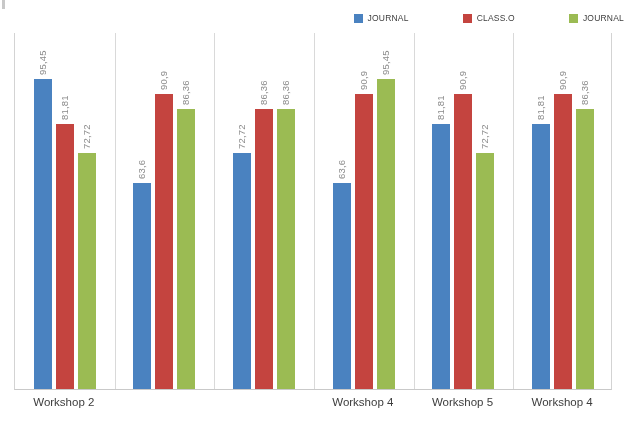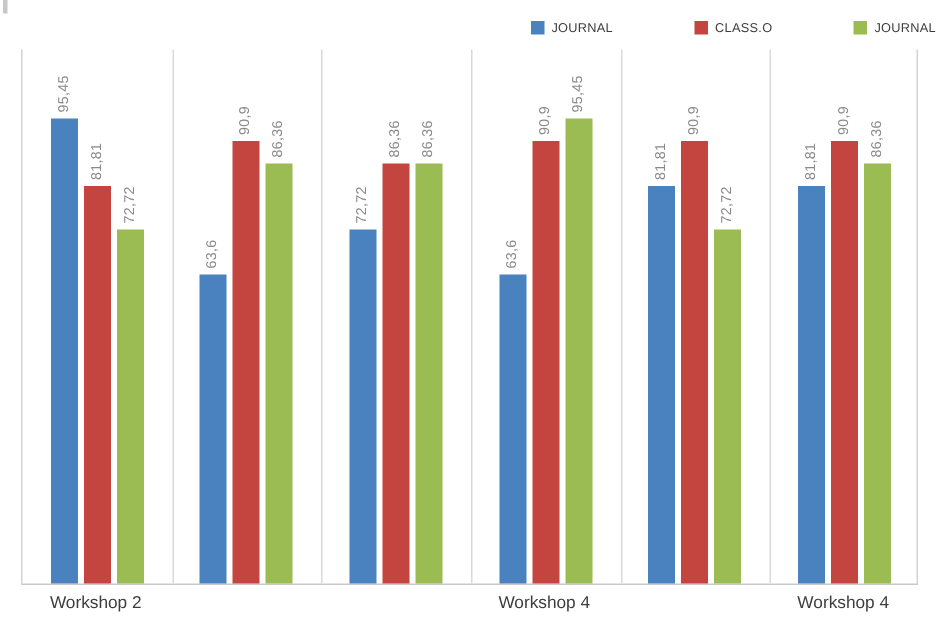--- a/index.html
+++ b/index.html
@@ -258,16 +258,17 @@
             <div class="bar" title="Workshop 6 · SURVEY · 86,36" style="height: 280.277px; background: rgb(155, 187, 83);"></div>
             <span class="bar-value" style="bottom: 280.277px;">86,36</span>
           </div>
         </div>
       </div>
     </div>
 
   <div id="cat-labels">
       <div class="cat-label" style="left: 0px; width: 99.6667px;">Workshop 2</div>
       <div class="cat-label" style="left: 299px; width: 99.6667px;">Workshop 4</div>
+      <div class="cat-label" style="left: 398.667px; width: 99.6667px;">Workshop 5</div>
       <div class="cat-label" style="left: 498.333px; width: 99.6667px;">Workshop 4</div>
     </div>
 
 </div>
 
 </body></html>

